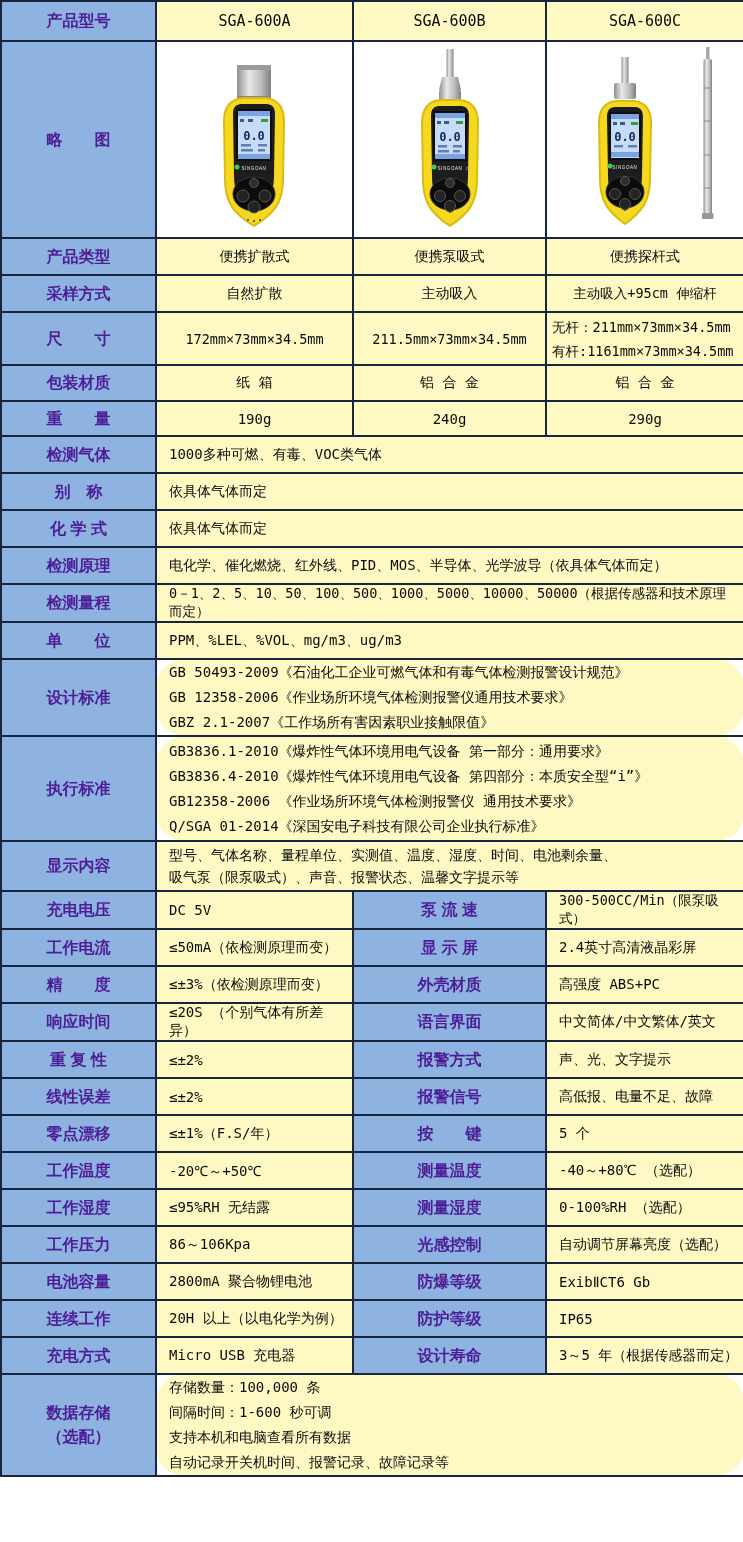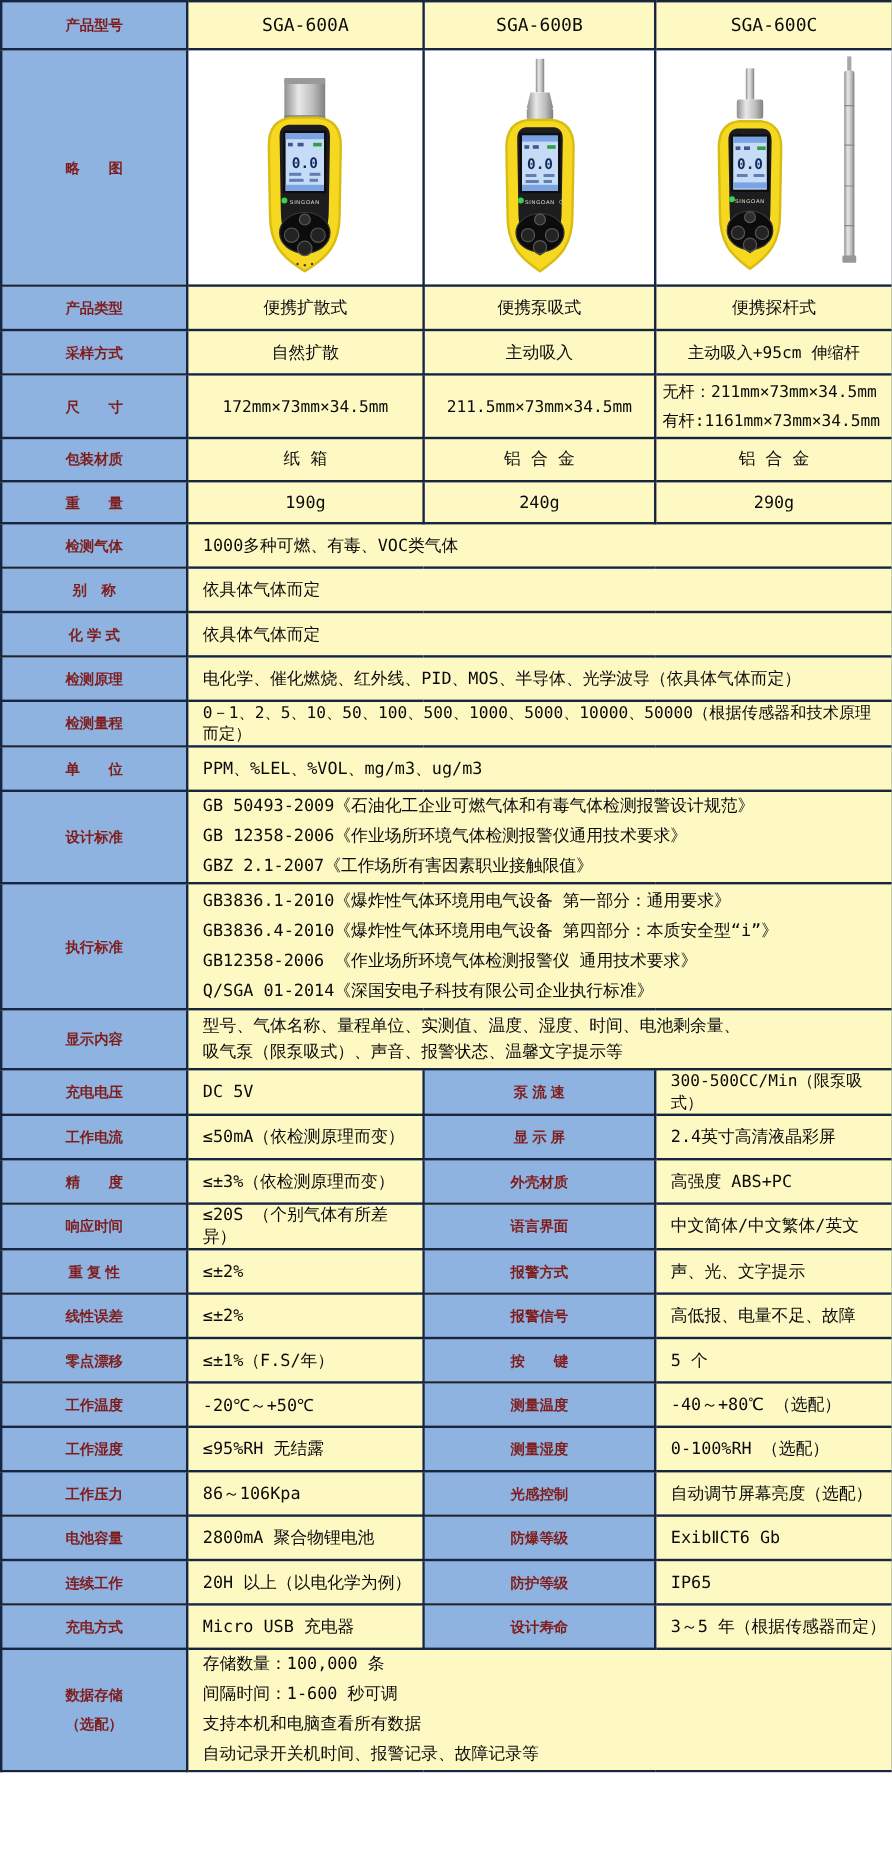--- a/index.html
+++ b/index.html
@@ -1,26 +1,26 @@
 <!DOCTYPE html>
 <html><head>
 <meta charset="utf-8">
 <style>
   html,body{margin:0;padding:0;background:#ffffff;}
   body{width:743px;font-family:"Liberation Sans",sans-serif;color:#0b0b0b;}
   table.spec{border-collapse:collapse;table-layout:fixed;width:743px;}
   table.spec th,table.spec td{border:2px solid #17263e;overflow:hidden;vertical-align:middle;}
-  th.lbl{background:#8FB3E0;font-weight:bold;font-size:12px;color:#7f1d1d;text-align:center;
+  th.lbl{background:#8FB3E0;font-weight:bold;font-size:16px;color:#4c1d95;text-align:center;
          white-space:pre-line;line-height:24px;padding:0 2px;}
   td.val{background:#fef9c3;font-size:14px;
          font-family:"DejaVu Sans Mono","Liberation Sans",sans-serif;}
   td.c{text-align:center;}
   td.l{text-align:left;padding:0 4px 0 12px;}
   td.pre{white-space:pre-line;}
-  td.lh25{line-height:25px;}
+  td.lh25{line-height:25px;border-radius:28px;}
   td.lh22{line-height:22px;}
   td.lh24{line-height:24px;}
   td.dim{font-size:13.5px;}
   td.img{background:#ffffff;text-align:center;padding:0;}
   td.model{text-align:center;font-size:15px;}
   svg{display:block;margin:0 auto;}
   .scr-num{font-family:"DejaVu Sans Mono",monospace;font-weight:bold;font-size:12px;fill:#122B5C;}
   .brand-txt{font-family:"Liberation Sans",sans-serif;font-size:4.5px;fill:#efe6cf;letter-spacing:0.6px;}
 </style>
 </head>

